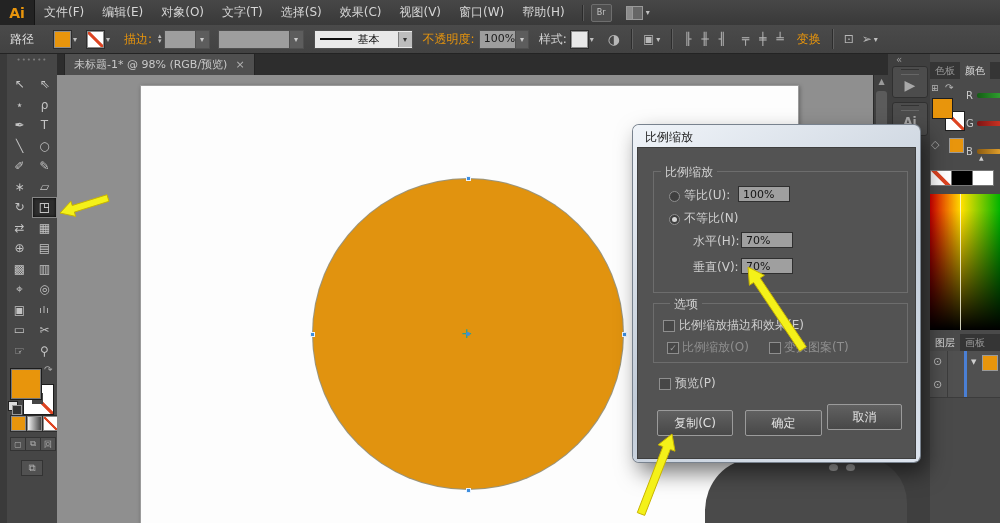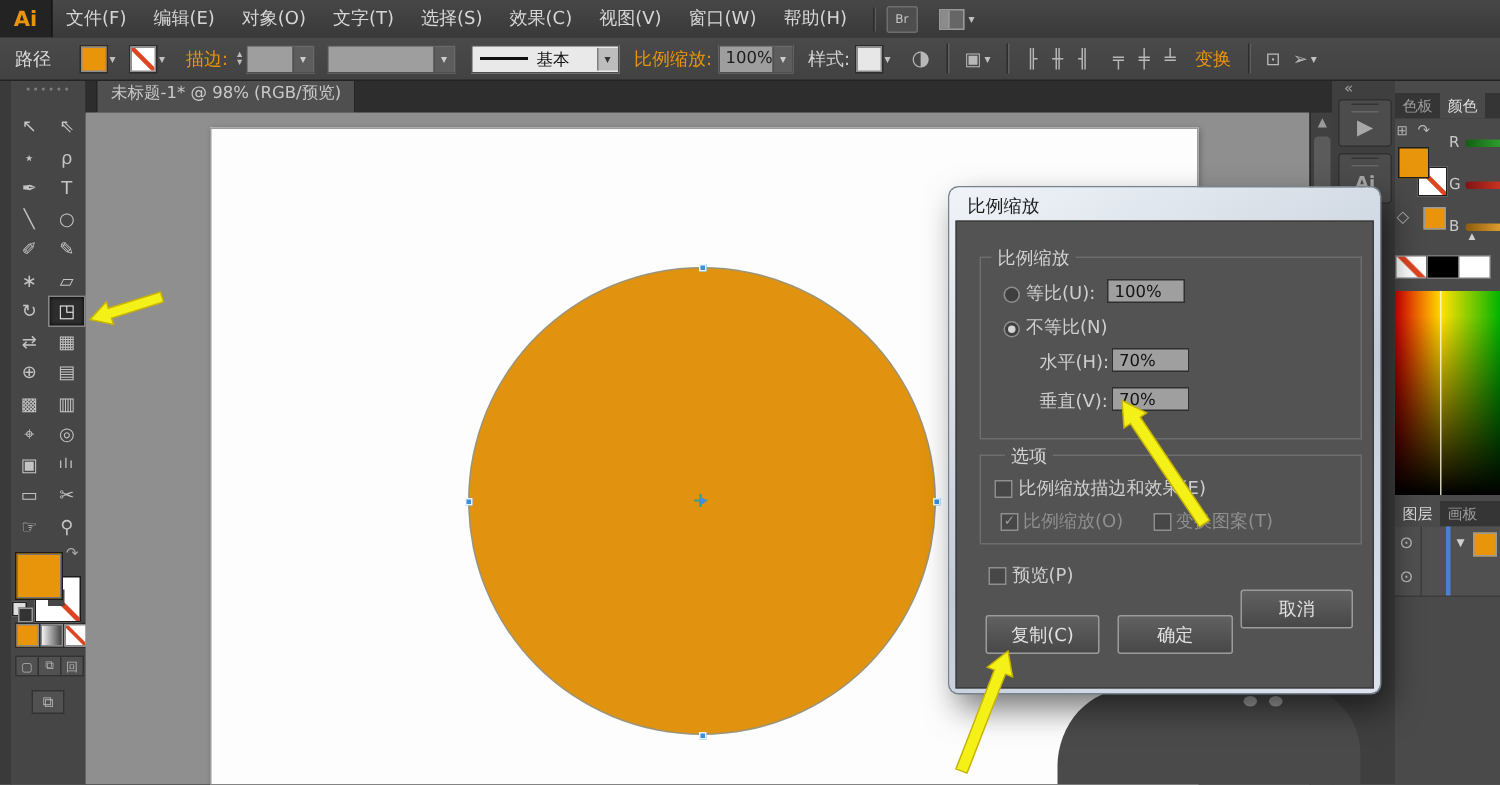--- a/index.html
+++ b/index.html
@@ -49,21 +49,21 @@
   .strokehole{position:absolute;left:8px;top:8px;width:11px;height:11px;background:#464646;}
   .swapico{left:37px;top:310px;color:#a9a9a9;font-size:10px;}
   .defico{left:1px;top:347px;width:13px;height:12px;}
   .defico .b1{position:absolute;left:0;top:0;width:8px;height:8px;background:#ddd;border:1px solid #222;}
   .defico .b2{position:absolute;left:4px;top:4px;width:8px;height:8px;background:#333;border:1px solid #999;}
   .mini3{width:13px;height:13px;border:1px solid #8a8a8a;box-shadow:0 0 0 1px #2c2c2c;}
   .modebtn{width:14px;height:12px;background:#515151;border:1px solid #333;color:#b5b5b5;font-size:8px;display:flex;align-items:center;justify-content:center;}
   
   .tabbar{left:57px;top:54px;width:831px;height:21px;background:#2d2d2d;border-bottom:1px solid #202020;}
   .doc-tab{position:absolute;left:7px;top:0;height:21px;background:#4f4f4f;display:flex;align-items:center;gap:8px;
-           padding:0 9px;color:#c9c9c9;font-size:11px;border-right:1px solid #242424;border-left:1px solid #242424;flex-direction:column;}
+           padding:0 9px;color:#c9c9c9;font-size:11px;border-right:1px solid #242424;border-left:1px solid #242424;}
   .tab-close{color:#b0b0b0;font-size:11px;}
   .canvas{left:57px;top:75px;width:816px;height:448px;background:#8f8f8f;}
   .artboard{position:absolute;left:83px;top:10px;width:657px;height:438px;background:#fdfdfd;border:1px solid #9b9b9b;box-shadow:1px 1px 4px rgba(0,0,0,.3);}
   .circle{position:absolute;left:255px;top:103px;width:312px;height:312px;border-radius:50%;background:#E1930F;border:1px solid rgba(95,150,215,.55);box-sizing:border-box;}
   .anchor{position:absolute;width:5px;height:5px;background:#3E8EDE;border:1px solid #eaf3ff;box-sizing:border-box;}
   .cmark{position:absolute;color:#2FA089;font-size:12px;line-height:12px;}
   .cdot{position:absolute;width:4px;height:4px;background:#3E8EDE;border-radius:50%;}
   .vscroll{left:873px;top:75px;width:15px;height:448px;background:#404040;border-left:1px solid #2a2a2a;}
   .vs-up{position:absolute;left:0;top:2px;width:15px;text-align:center;color:#9a9a9a;font-size:8px;}
   .vs-thumb{position:absolute;left:2px;top:16px;width:11px;height:110px;background:#5b5b5b;border-radius:3px;}
@@ -156,21 +156,21 @@
     </span>
     <span class="gray-box" style="width:84px;margin-left:8px">
       <span class="val"></span>
       <span class="ddcell" style="margin-left:auto">▾</span>
     </span>
     <span class="white-box" style="width:92px;margin-left:10px">
       <span class="stroke-line"></span>
       <span>基本</span>
       <span class="ddcell" style="margin-left:auto;height:15px;display:flex;align-items:center;justify-content:center;width:13px;background:#bdbdbd;color:#333;font-size:8px;border-left:1px solid #7f7f7f">▾</span>
     </span>
-    <span class="link-label" style="margin-left:10px">比例缩放:</span>
+    <span class="link-label" style="margin-left:10px">不透明度:</span>
     <span class="gray-box" style="width:48px">
       <span class="val">100%</span>
       <span class="ddcell" style="margin-left:auto">▾</span>
     </span>
     <span style="margin-left:10px;color:#d2d2d2">样式:</span>
     <span class="swpair" style="margin-left:4px">
       <span class="sw-mini" style="background:#e7e7e7"></span>
       <span class="dd">▾</span>
     </span>
     <span class="icon-btn" style="font-size:14px">◑</span>
@@ -346,21 +346,21 @@
       <div class="chk" style="left:25px;top:172px"></div>
       <div class="dlbl" style="left:41px;top:169px">比例缩放描边和效果(E)</div>
       <div class="chk" style="left:29px;top:194px">✓</div>
       <div class="dlbl dis" style="left:44px;top:191px">比例缩放(O)</div>
       <div class="chk" style="left:131px;top:194px"></div>
       <div class="dlbl dis" style="left:146px;top:191px">变换图案(T)</div>
       <div class="chk" style="left:21px;top:230px"></div>
       <div class="dlbl" style="left:37px;top:227px">预览(P)</div>
       <div class="dbtn" style="left:19px;top:262px;width:74px">复制(C)</div>
       <div class="dbtn" style="left:107px;top:262px;width:75px">确定</div>
-      <div class="dbtn" style="left:189px;top:245px;width:73px">取消</div>
+      <div class="dbtn" style="left:189px;top:256px;width:73px">取消</div>
     </div>
   </div>
 
   <svg class="abs arrows" viewBox="0 0 1000 523">
     <polygon points="60,213 70.9,201.2 72.2,205.5 107,194.7 109,201.3 74.4,212.1 75.7,216.4" fill="#F4F119" stroke="#C8B400" stroke-width="1"></polygon>
     <polygon points="748,267 764.4,275.3 760.2,278.1 806.3,346.8 799.7,351.2 753.6,282.5 749.4,285.3" fill="#F4F119" stroke="#C8B400" stroke-width="1"></polygon>
     <polygon points="672,434 675,451.2 670.3,449.4 644.7,515.4 637.3,512.6 662.9,446.6 658.2,444.8" fill="#F4F119" stroke="#C8B400" stroke-width="1"></polygon>
   </svg>
 
 </div>

